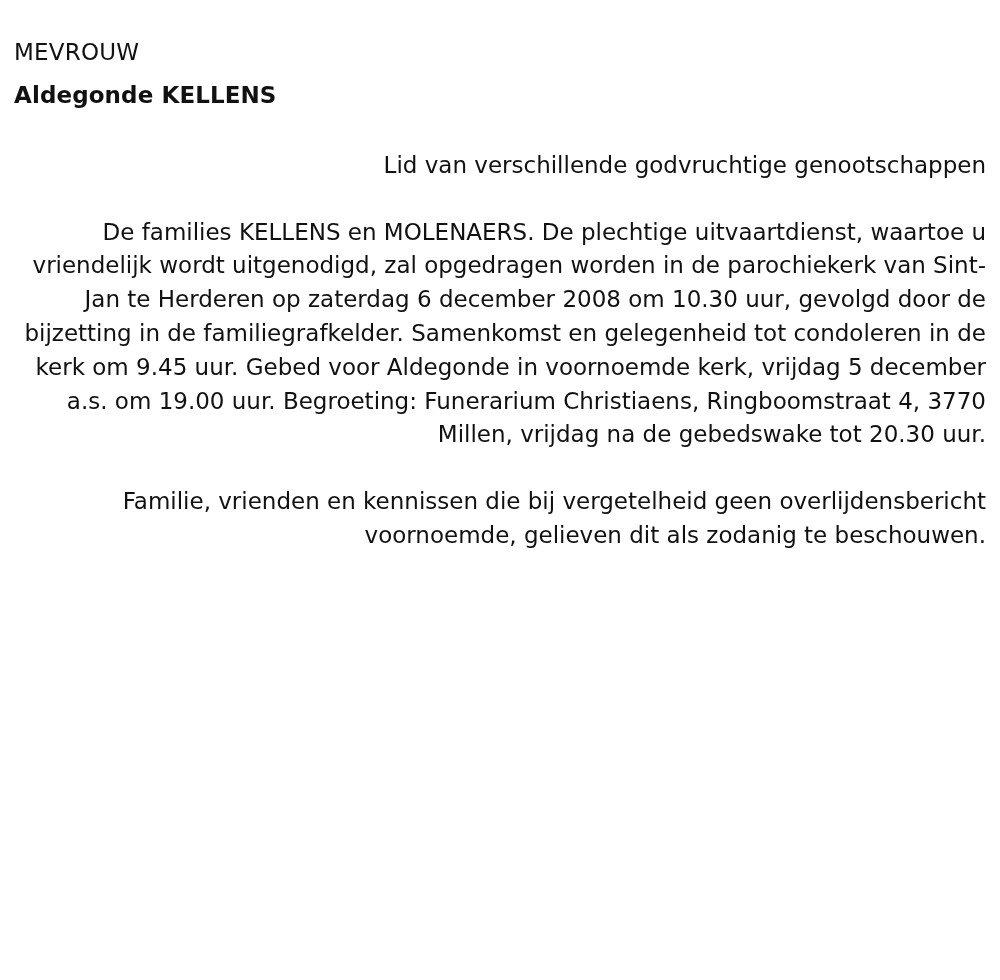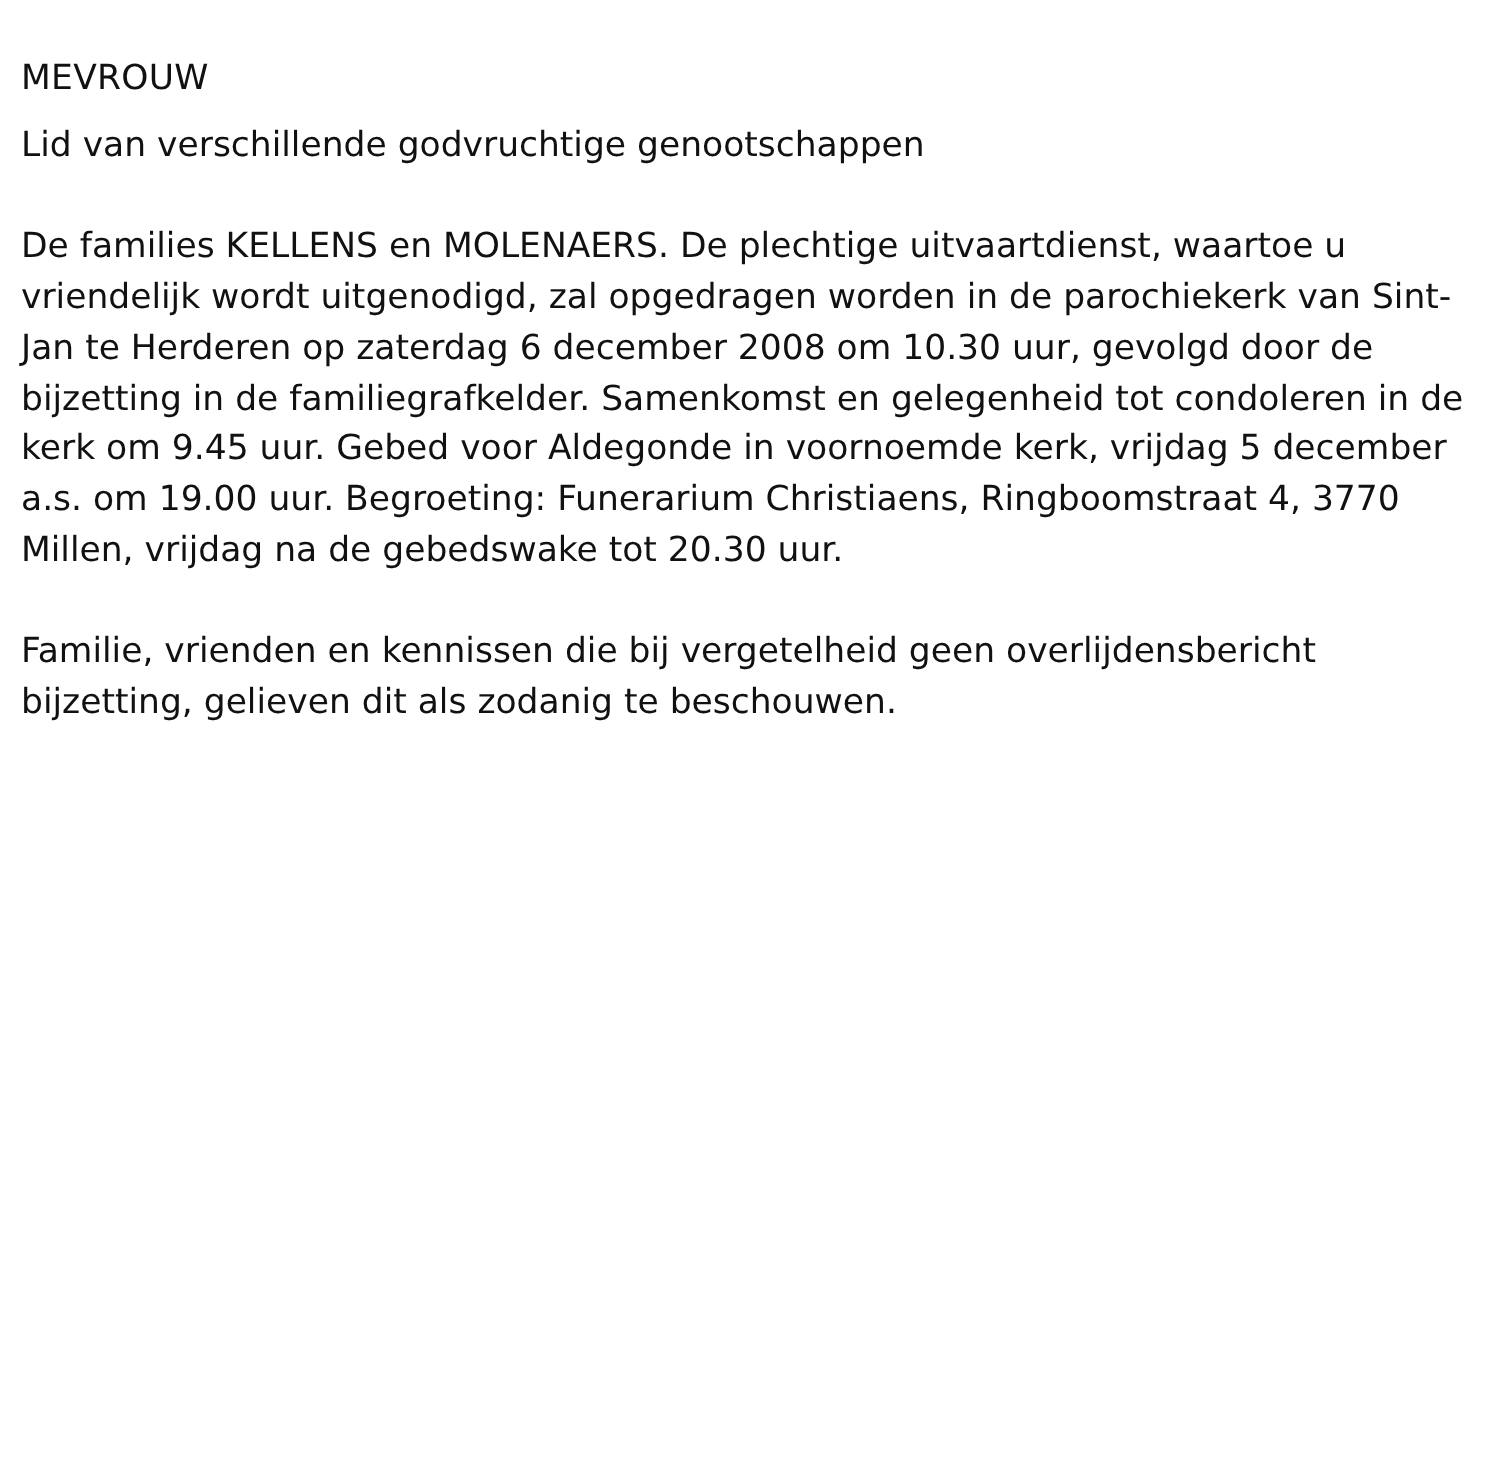--- a/index.html
+++ b/index.html
@@ -34,26 +34,28 @@
     font-weight: 700;
     letter-spacing: 0.1px;
     margin: 0 0 38px 0;
   }
   .paragraph {
     font-size: 23px;
     line-height: 1.47;
     font-weight: 400;
     margin: 0 0 33px 0;
     max-width: 975px;
+    text-align: right;
   }
   .paragraph.tight-last {
     margin-bottom: 0;
   }
 </style>
 </head>
 <body>
 
 <div class="page">
   <p class="salutation">MEVROUW</p>
+  <p class="deceased-name">Aldegonde KELLENS</p>
   <p class="paragraph">Lid van verschillende godvruchtige genootschappen</p>
   <p class="paragraph">De families KELLENS en MOLENAERS. De plechtige uitvaartdienst, waartoe u vriendelijk wordt uitgenodigd, zal opgedragen worden in de parochiekerk van Sint-Jan te Herderen op zaterdag 6 december 2008 om 10.30 uur, gevolgd door de bijzetting in de familiegrafkelder. Samenkomst en gelegenheid tot condoleren in de kerk om 9.45 uur. Gebed voor Aldegonde in voornoemde kerk, vrijdag 5 december a.s. om 19.00 uur. Begroeting: Funerarium Christiaens, Ringboomstraat 4, 3770 Millen, vrijdag na de gebedswake tot 20.30 uur.</p>
-  <p class="paragraph tight-last">Familie, vrienden en kennissen die bij vergetelheid geen overlijdensbericht bijzetting, gelieven dit als zodanig te beschouwen.</p>
+  <p class="paragraph tight-last">Familie, vrienden en kennissen die bij vergetelheid geen overlijdensbericht voornoemde, gelieven dit als zodanig te beschouwen.</p>
 </div>
 
 </body></html>

